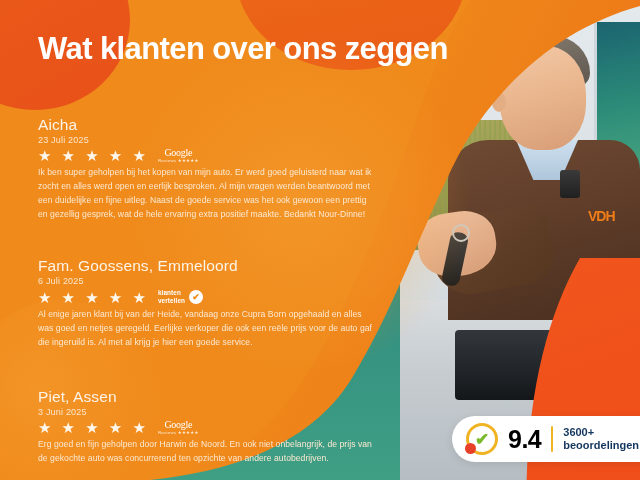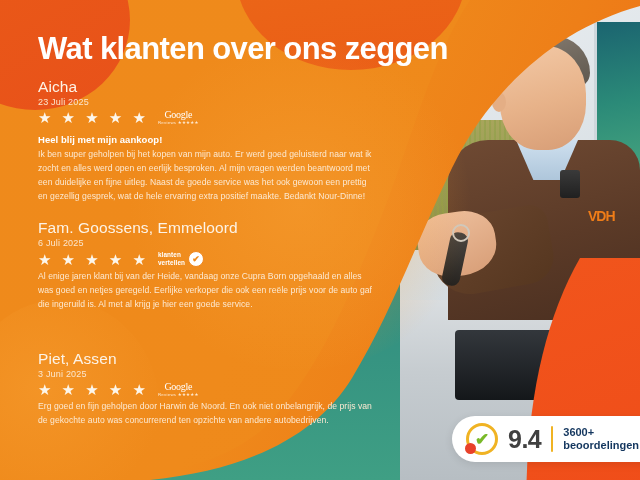--- a/index.html
+++ b/index.html
@@ -141,21 +141,21 @@
 
   
   .content{position:absolute;inset:0;}
 
   .headline{
     position:absolute;left:38px;top:31px;
     font-size:31px;font-weight:700;color:#ffffff;letter-spacing:-.6px;
     white-space:nowrap;
   }
 
-  .review{position:absolute;left:38px;}
+  .review{position:absolute;left:38px;margin-top:38px;}
   .rv1{top:78px;}
   .rv2{top:219px;}
   .rv3{top:350px;}
 
   .rv-name{
     font-size:15.5px;color:#fdf3e6;letter-spacing:.1px;line-height:1.1;
     font-weight:400;
   }
   .rv-date{
     font-size:9px;color:#fbe6cd;margin-top:2px;letter-spacing:.2px;
@@ -205,21 +205,21 @@
     display:flex;align-items:center;justify-content:center;position:relative;flex:0 0 auto;
   }
   .kiyoh-mark:after{
     content:"";position:absolute;left:-4px;bottom:-2px;width:11px;height:11px;border-radius:50%;
     background:#e8412a;
   }
   .kiyoh-check{
     color:#79b928;font-size:17px;line-height:1;font-weight:700;position:relative;z-index:2;
   }
   .rating-score{
-    font-size:25px;font-weight:700;color:#404040;letter-spacing:-.5px;line-height:1;
+    font-size:25px;font-weight:700;color:#000000;letter-spacing:-.5px;line-height:1;
   }
   .rating-div{width:2px;height:26px;background:#f0b323;border-radius:1px;}
   .rating-right{line-height:1.22;}
   .rating-count{font-size:11px;font-weight:700;color:#13365e;}
   .rating-label{font-size:11px;font-weight:700;color:#13365e;}
 </style>
 </head>
 <body>
 
 <div id="stage">
@@ -260,21 +260,20 @@
     <div class="review rv1">
       <div class="rv-name">Aicha</div>
       <div class="rv-date">23 Juli 2025</div>
       <div class="rv-meta">
         <div class="stars">★ ★ ★ ★ ★</div>
         <div class="google-badge">
           <div class="google-word">Google</div>
           <div class="google-sub">Reviews ★★★★★</div>
         </div>
       </div>
-      <div class="rv-title">Heel blij met mijn aankoop!</div>
       <div class="rv-body">Ik ben super geholpen bij het kopen van mijn auto. Er werd goed geluisterd naar wat ik zocht en alles werd open en eerlijk besproken. Al mijn vragen werden beantwoord met een duidelijke en fijne uitleg. Naast de goede service was het ook gewoon een prettig en gezellig gesprek, wat de hele ervaring extra positief maakte. Bedankt Nour-Dinne!</div>
     </div>
 
     <div class="review rv2">
       <div class="rv-name">Fam. Goossens, Emmeloord</div>
       <div class="rv-date">6 Juli 2025</div>
       <div class="rv-meta">
         <div class="stars">★ ★ ★ ★ ★</div>
         <div class="kv-badge">
           <div class="kv-text">

